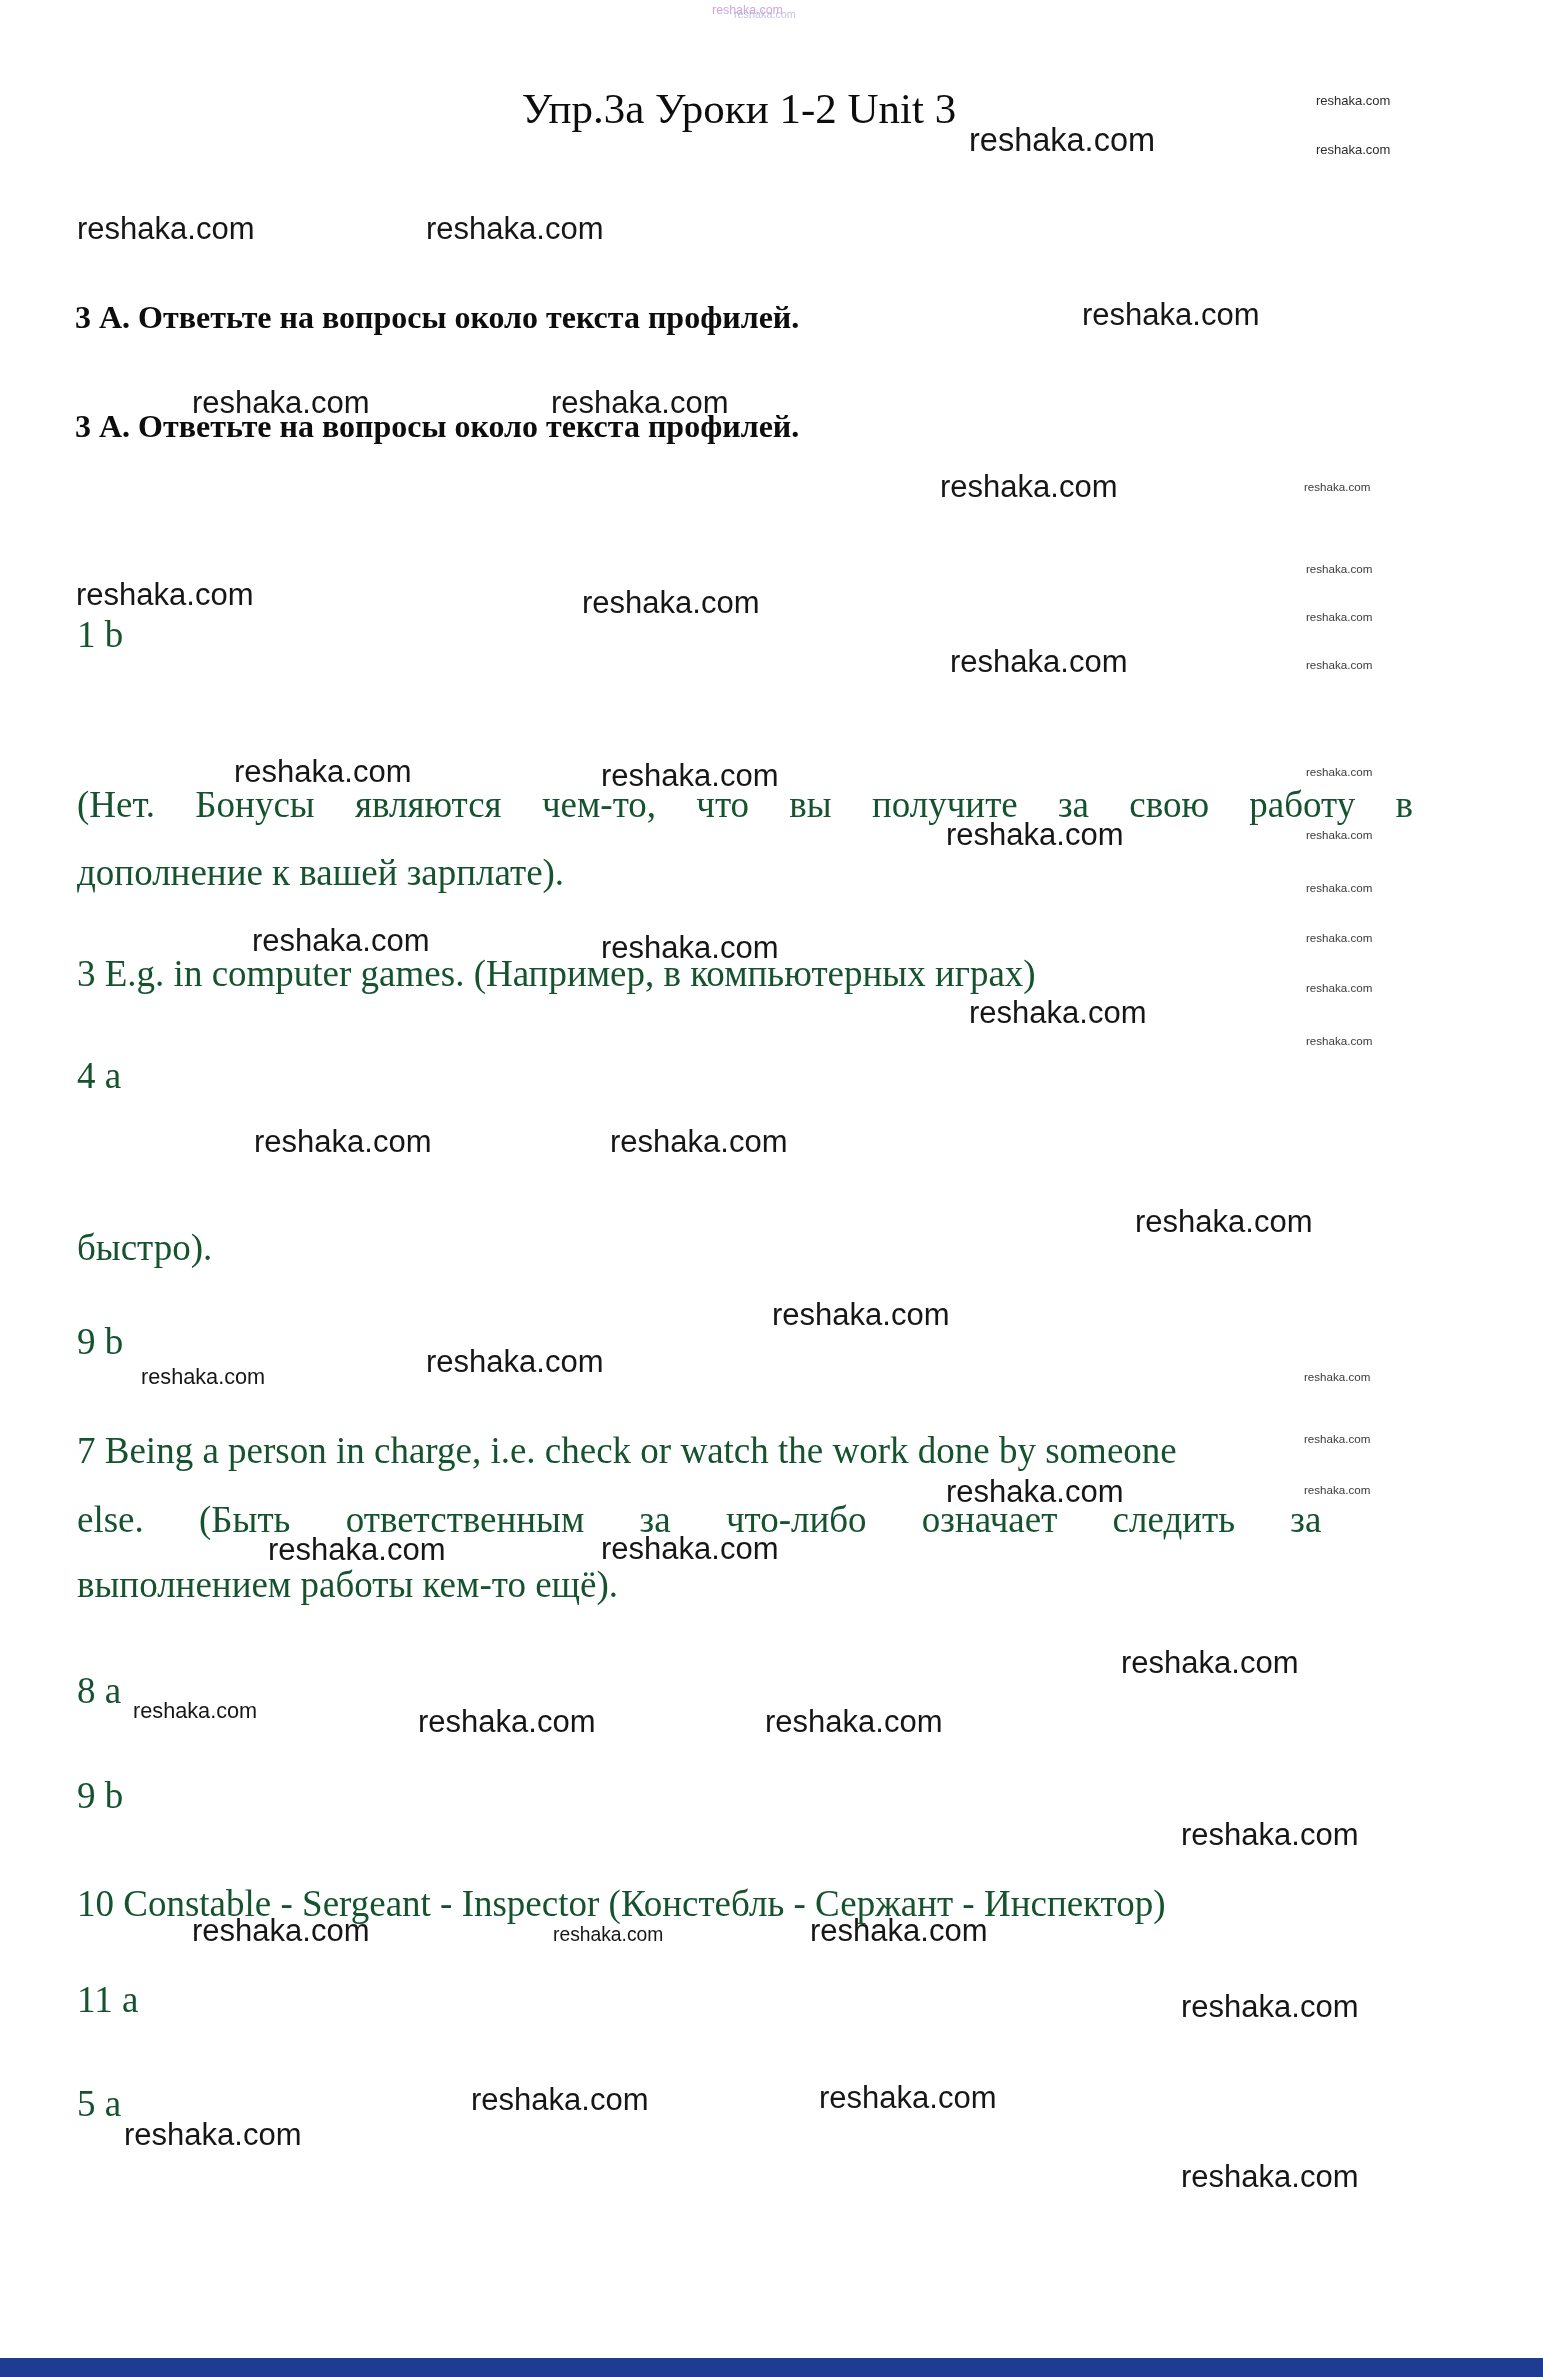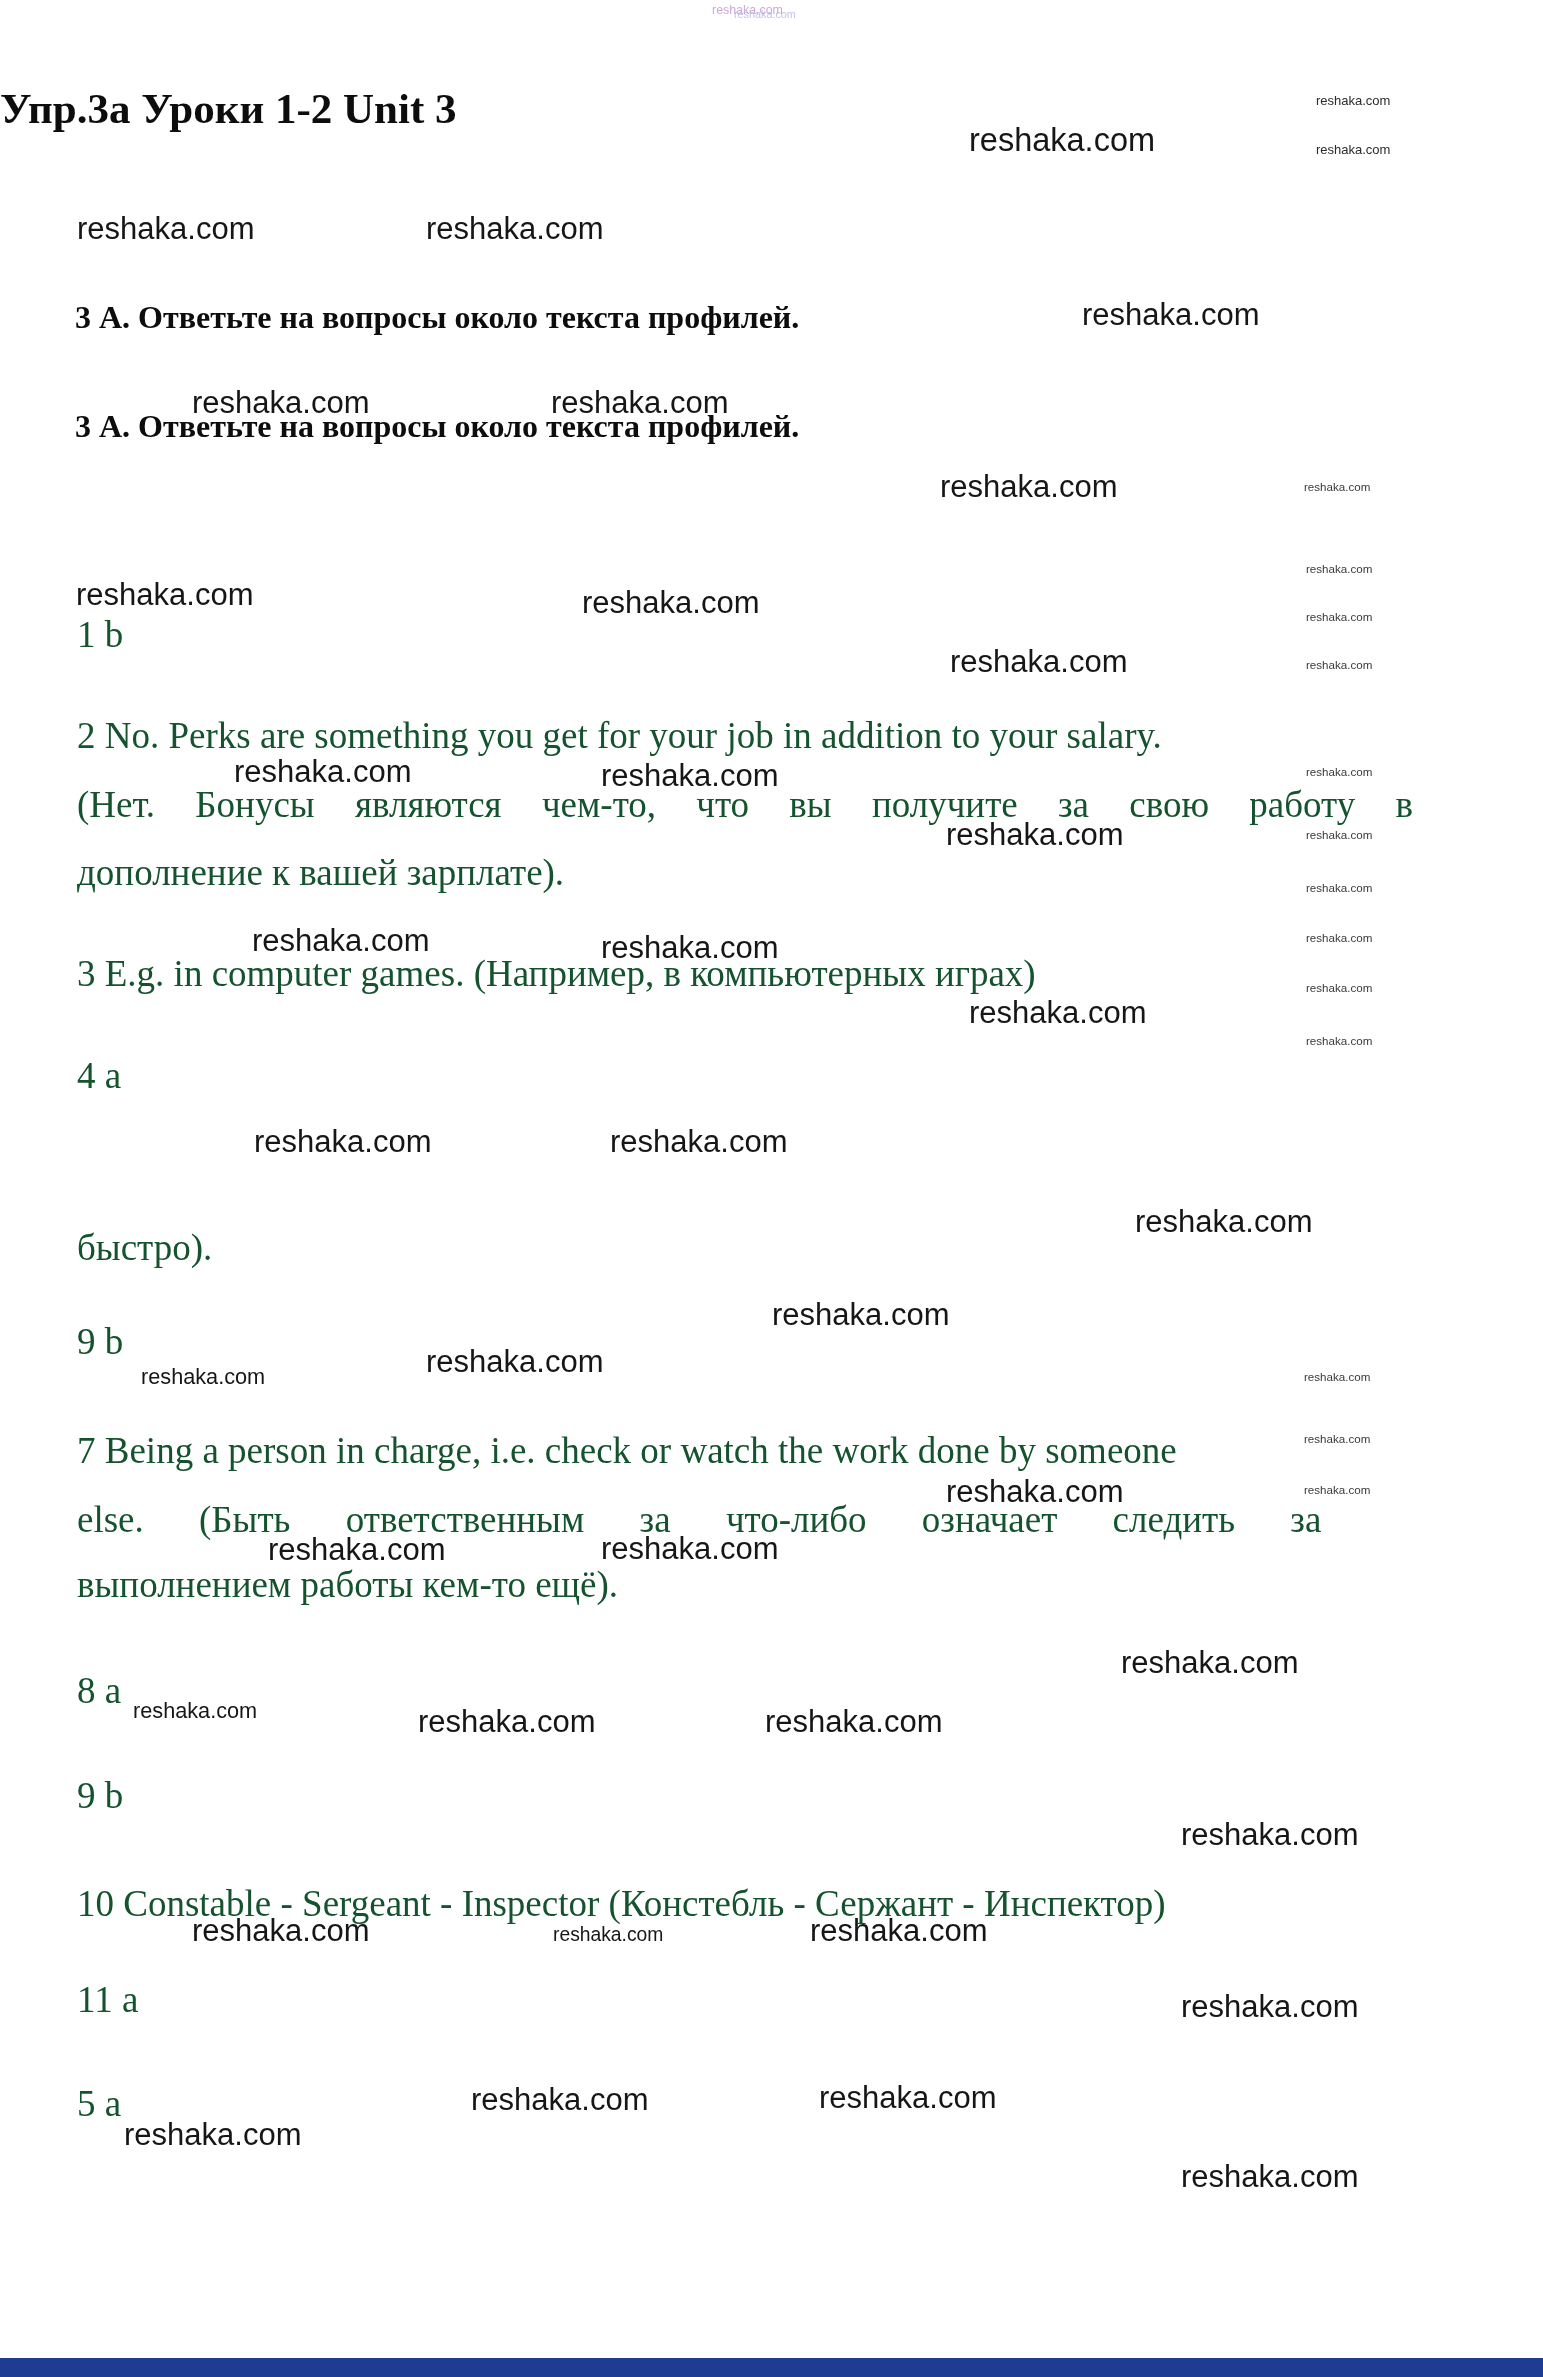--- a/index.html
+++ b/index.html
@@ -24,23 +24,23 @@
   .wm-md2{font-size:19.3px;}
   .wm-sm{font-size:13px;color:#2b2b2b;}
   .wm-xs{font-size:11.6px;color:#3a3a3a;}
   .wm-purple{font-size:12.4px;color:#c79fd6;opacity:.9;}
   .wm-purple2{font-size:10.8px;color:#a9a9e0;opacity:.7;}
   
   .title{
     position:absolute;
     top:84px;left:0;width:1478px;
     margin:0;
-    text-align:left;
+    text-align:center;
     font-size:43px;
-    font-weight:bold;
+    font-weight:normal;
     color:#0d0d0d;
     font-family:"Liberation Serif", serif;
   }
   .heading{
     position:absolute;
     left:75px;
     font-size:32px;
     font-weight:bold;
     color:#0d0d0d;
     white-space:nowrap;
@@ -134,21 +134,20 @@
     <span class="wm" style="left:1181px;top:2159px">reshaka.com</span>
   </div>
 
   <h1 class="title">Упр.3а Уроки 1-2 Unit 3</h1>
 
   <div class="heading" style="top:299px">3 А. Ответьте на вопросы около текста профилей.</div>
   <div class="heading" style="top:408px">3 А. Ответьте на вопросы около текста профилей.</div>
 
   <div class="line" style="top:613px">1 b</div>
 
-  <div class="line" style="top:714px">2 No. Perks are something you get for your job in addition to your salary.</div>
   <div class="line js1" style="top:783px">(Нет. Бонусы являются чем-то, что вы получите за свою работу в</div>
   <div class="line" style="top:851px">дополнение к вашей зарплате).</div>
 
   <div class="line" style="top:952px">3 E.g. in computer games. (Например, в компьютерных играх)</div>
   <div class="line" style="top:1054px">4 a</div>
 
   <div class="line" style="top:1226px">быстро).</div>
 
   <div class="line" style="top:1320px">9 b</div>
 

